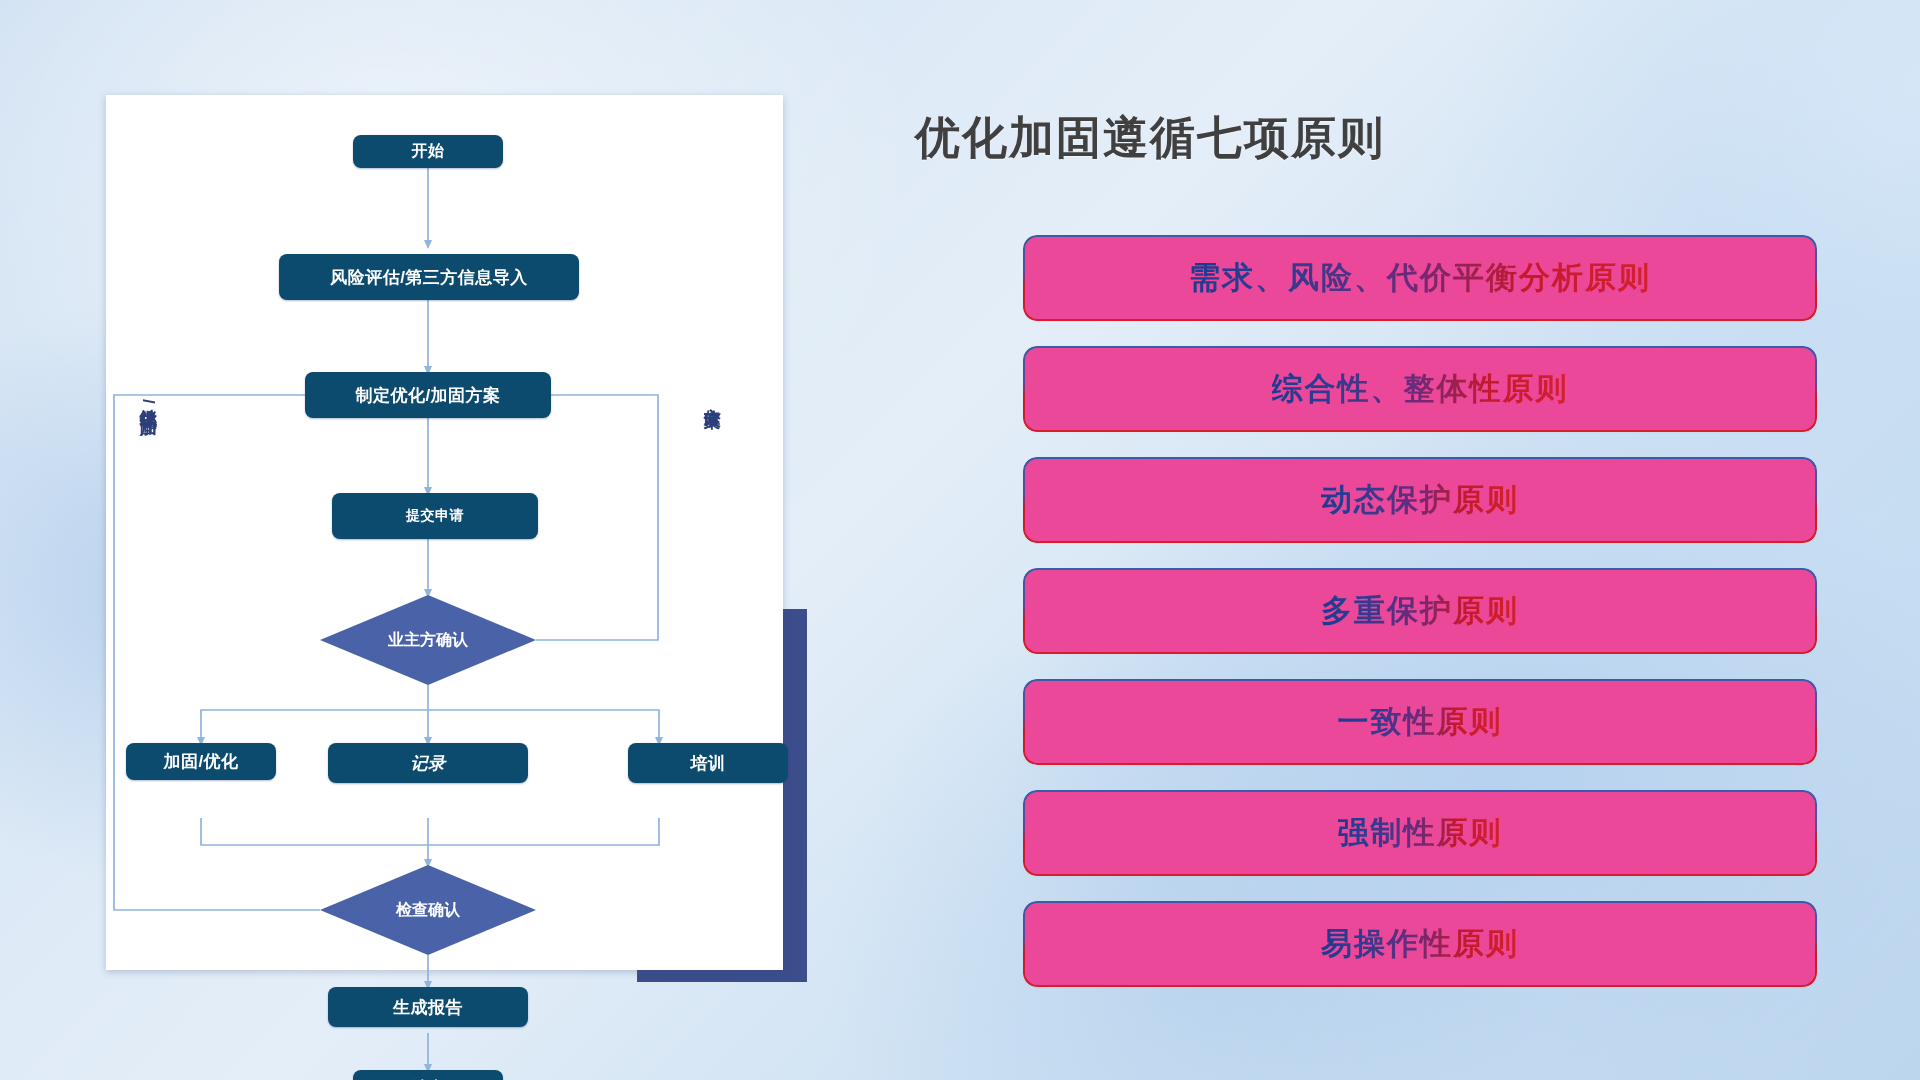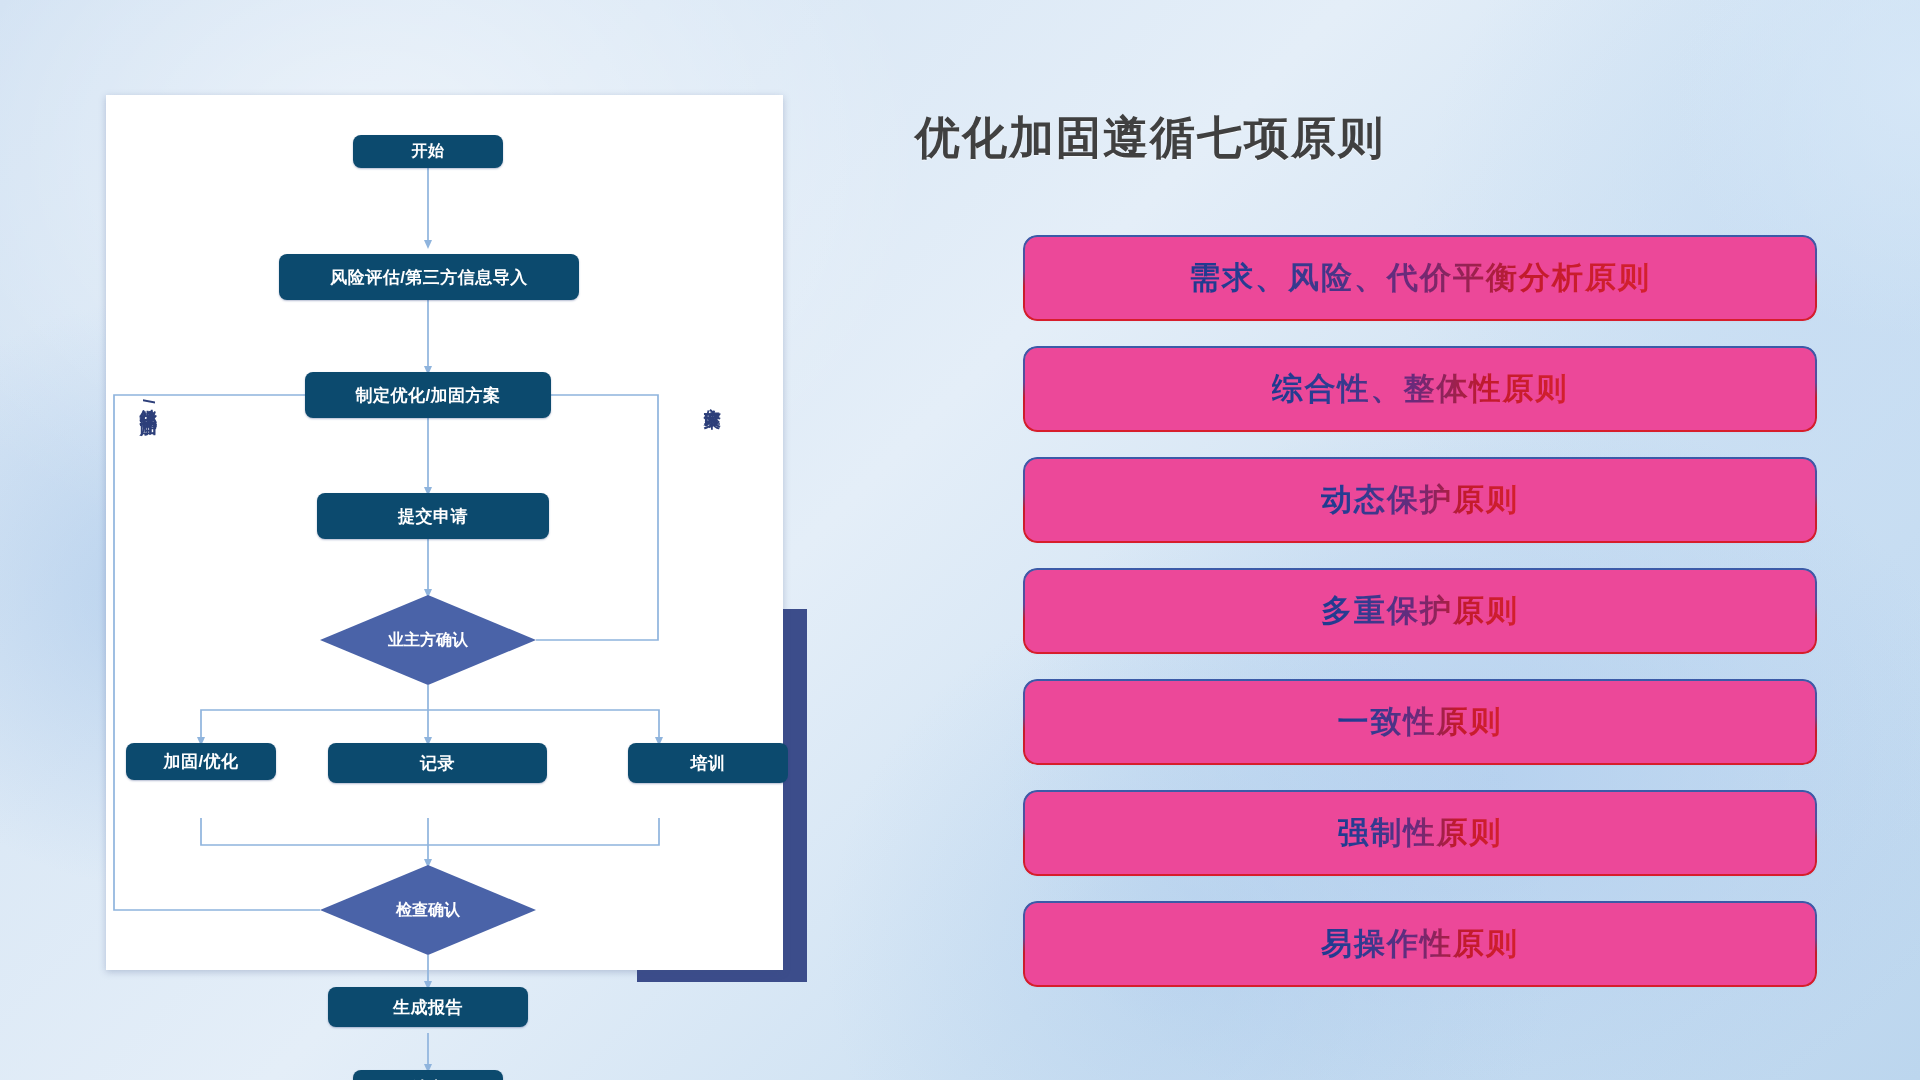--- a/index.html
+++ b/index.html
@@ -151,34 +151,34 @@
     </div>
 
     <div class="node rounded" style="left:173px; top:151px; width:300px; height:46px; font-size:17px;margin-top:8px;">
       <span>风险评估/第三方信息导入</span>
     </div>
 
     <div class="node rounded" style="left:199px; top:277px; width:246px; height:46px; font-size:17px;">
       <span>制定优化/加固方案</span>
     </div>
 
-    <div class="node rounded" style="left:211px; top:398px; width:232px; height:46px; font-size:17px;">
+    <div class="node rounded" style="left:226px; top:398px; width:206px; height:46px; font-size:14px;">
       <span>提交申请</span>
     </div>
 
     <div class="diamond" style="left:214px; top:500px; width:216px; height:90px; font-size:16px;">
       <div class="dshape"></div>
       <span>业主方确认</span>
     </div>
 
     <div class="node rounded" style="left:20px; top:648px; width:150px; height:37px; font-size:17px;">
       <span>加固/优化</span>
     </div>
 
-    <div class="node rounded" style="left:222px; top:648px; width:219px; height:40px; font-size:17px;">
+    <div class="node rounded" style="left:222px; top:648px; width:200px; height:40px; font-size:17px;font-style:italic;">
       <span>记录</span>
     </div>
 
     <div class="node rounded" style="left:478px; top:648px; width:160px; height:40px; font-size:17px;margin-left:44px;">
       <span>培训</span>
     </div>
 
     <div class="diamond" style="left:214px; top:770px; width:216px; height:90px; font-size:16px;">
       <div class="dshape"></div>
       <span>检查确认</span>

